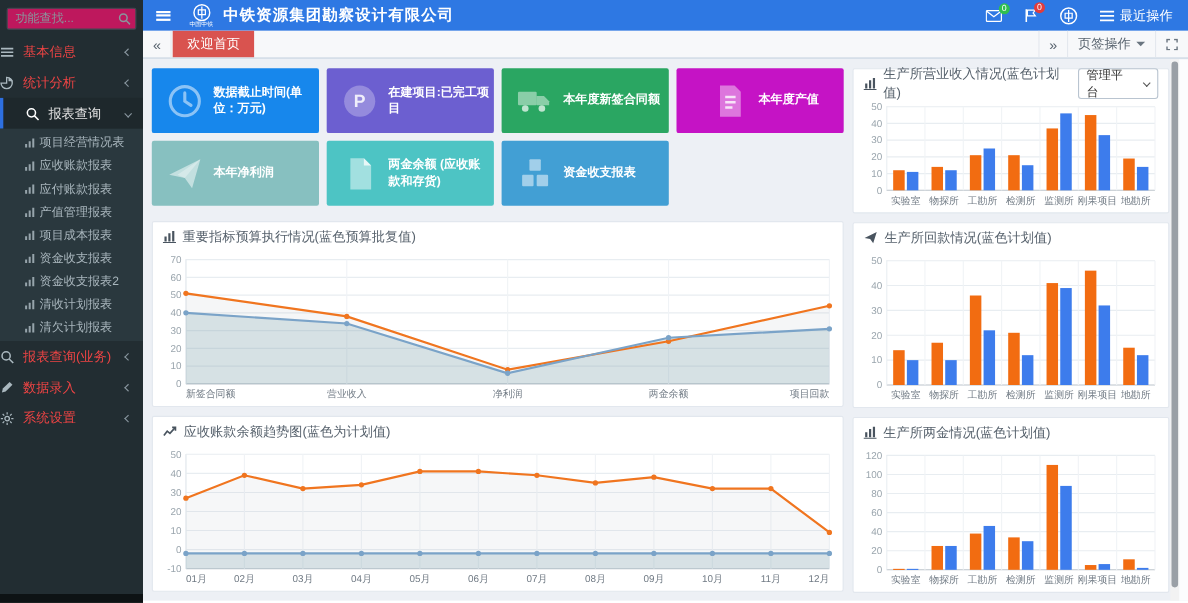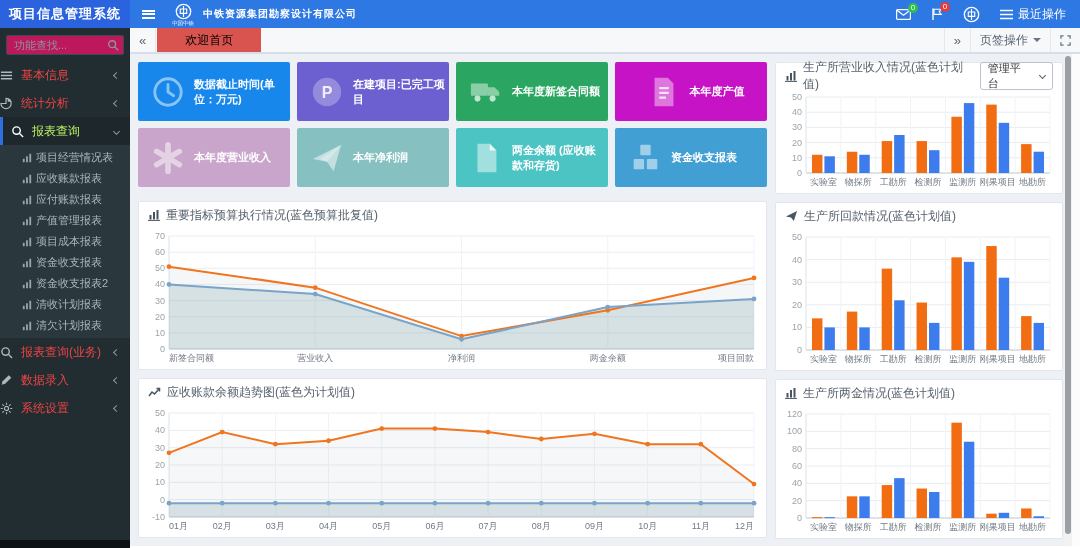--- a/index.html
+++ b/index.html
@@ -13,54 +13,54 @@
     font-size:13px; font-weight:bold; letter-spacing:1px; }
   .search-row { position:relative; margin:7px 6px 6px 6px; }
   .search-row input { width:100%; height:20px; background:#be185d; border:1px solid #3d4a52; border-radius:2px;
     color:#aeb9c0; font-size:11px; padding:0 22px 0 7px; outline:none; }
   .search-row input::placeholder { color:#8a959c; }
   .search-btn { position:absolute; right:5px; top:4px; color:#8a959c; line-height:0; cursor:pointer; }
   .menu { margin-top:4px; }
   .m-item { height:28px; display:flex; align-items:center; color:#ef4444; font-size:12px; cursor:pointer; }
   .m-item .m-icon { width:17px; color:#aab8bf; line-height:0; }
   .m-item .m-label { margin-left:4px; }
-  .m-item.active { background:#1e282c; color:#bef264; border-left:3px solid #2d6fe0; padding-left:8px; }
+  .m-item.active { background:#1e282c; color:#e5e5e5; border-left:3px solid #2d6fe0; padding-left:20px; }
   .m-item.active .m-icon { color:#fff; }
   .chev { width:5px; height:5px; border-right:1.5px solid #8a97a0; border-bottom:1.5px solid #8a97a0;
     margin-left:auto; margin-right:11px; }
   .chev-left { transform:rotate(135deg); }
   .chev-down { transform:rotate(45deg); }
   .sub { background:#2a383e; padding:2px 0; }
   .s-item { height:21px; display:flex; align-items:center; padding-left:22px; color:#a9b6bd; font-size:11px; cursor:pointer; }
   .s-item .s-icon { width:14px; color:#96a4ab; line-height:0; }
   .sidebar-footer { position:absolute; left:0; bottom:0; width:100%; height:8px; background:#0d1214; }
 
   
   .main { position:absolute; left:130px; top:0; width:950px; height:548px; }
   .topbar { height:28px; background:#2e78e3; display:flex; align-items:center; color:#fff; }
   .ham { display:inline-block; width:13px; height:9px; border-top:2px solid #fff; border-bottom:2px solid #fff;
     position:relative; margin-left:12px; cursor:pointer; }
   .ham::after { content:""; position:absolute; left:0; top:1.5px; width:13px; height:2px; background:#fff; }
   .logo-block { margin-left:16px; text-align:center; line-height:0; cursor:pointer; }
   .logo-block .cap { display:block; font-size:6px; line-height:6px; color:#fff; transform:scale(.9); }
-  .top-title { font-size:10px; font-weight:bold; margin-left:8px; letter-spacing:1px; }
+  .top-title { font-size:14px; font-weight:bold; margin-left:8px; letter-spacing:1px; }
   .top-right { margin-left:auto; display:flex; align-items:center; gap:20px; margin-right:14px; }
   .ticon { position:relative; line-height:0; cursor:pointer; }
   .badge { position:absolute; top:-6px; right:-7px; min-width:10px; height:10px; line-height:10px; border-radius:6px;
     font-size:8px; text-align:center; padding:0 2px; color:#fff; }
   .badge.green { background:#2fbf4f; }
   .badge.red { background:#e23c3c; }
   .recent { display:flex; align-items:center; gap:5px; font-size:12px; cursor:pointer; }
 
   
   .tabbar { height:26px; background:#f7f8fa; border-bottom:2px solid #d6dfe9; display:flex; align-items:stretch; }
   .tb-btn { display:flex; align-items:center; padding:0 9px; color:#5a6570; font-size:13px; cursor:pointer;
     border-right:1px solid #e4e8ee; }
   .tb-btn.rt { border-right:none; border-left:1px solid #e4e8ee; }
-  .tab-active { background:#d9534f; color:#000000; font-size:12px; display:flex; align-items:center; padding:0 28px;
+  .tab-active { background:#d9534f; color:#ffffff; font-size:12px; display:flex; align-items:center; padding:0 13px;
     margin-left:1px; cursor:pointer; }
   .tb-spacer { flex:1; }
   .tb-ops { font-size:12px; gap:5px; display:flex; align-items:center; }
   .caret-down { width:0; height:0; border-left:4px solid transparent; border-right:4px solid transparent;
     border-top:4px solid #6a7580; }
 
   
   .content { position:relative; height:492px; background:#edf0f5; }
   .col-left  { position:absolute; left:8px;  top:8px; width:629px; }
   .col-right { position:absolute; left:645px; top:8px; width:288px; }
@@ -76,21 +76,20 @@
   .sel .chev-sel { width:5px; height:5px; border-right:1.5px solid #555; border-bottom:1.5px solid #555; transform:rotate(45deg); margin-top:-2px; }
   .chart { width:100%; }
   .vscroll { position:absolute; left:934px; top:0; width:8px; height:492px; background:#f2f2f2; }
   .vthumb { position:absolute; left:1px; top:2px; width:6px; height:478px; background:#9aa0a6; border-radius:3px; cursor:pointer; }
   .white-edge { position:absolute; left:942px; top:0; width:8px; height:492px; background:#fcfcfd; }
 </style>
 </head>
 <body>
 
 <div class="sidebar">
-  <div class="sidebar-title">项目信息管理系统</div>
   <div class="search-row">
     <input placeholder="功能查找..." style="">
     <span class="search-btn">
       <svg width="12" height="12" viewBox="0 0 14 14">
           <circle cx="6" cy="6" r="4" fill="none" stroke="currentColor" stroke-width="1.6"></circle>
           <path d="M9 9l4 4" stroke="currentColor" stroke-width="1.6"></path>
         </svg>
     </span>
   </div>
   <div class="menu" id="menu">
@@ -282,28 +281,20 @@
                 <circle cx="25" cy="25" r="3.2" fill="rgba(255,255,255,.7)"></circle>
               </svg></span>
             <span class="tile-label">本年度新签合同额</span>
           </div>
           <div class="tile" style="background: rgb(197, 19, 197); justify-content: center;">
             <span class="tile-icon"><svg width="34" height="34" viewBox="0 0 36 36">
                 <path d="M8 3h14l6 6v24H8z" fill="rgba(255,255,255,.42)"></path>
                 <path d="M13 14h10M13 19h10M13 24h7" stroke="rgba(255,255,255,.8)" stroke-width="2.4"></path>
               </svg></span>
             <span class="tile-label">本年度产值</span>
-          </div>
-          <div class="tile" style="background: rgb(201, 164, 203);">
-            <span class="tile-icon"><svg width="34" height="34" viewBox="0 0 36 36">
-                <g stroke="rgba(255,255,255,.5)" stroke-width="6" stroke-linecap="round">
-                  <path d="M18 4v28M6 11l24 14M30 11L6 25"></path>
-                </g>
-              </svg></span>
-            <span class="tile-label">本年度营业收入</span>
           </div>
           <div class="tile" style="background: rgb(135, 192, 192);">
             <span class="tile-icon"><svg width="34" height="34" viewBox="0 0 36 36">
                 <path d="M3 19L33 4l-8 28-7-10z" fill="rgba(255,255,255,.5)"></path>
                 <path d="M18 22L33 4 11 19z" fill="rgba(255,255,255,.3)"></path>
               </svg></span>
             <span class="tile-label">本年净利润</span>
           </div>
           <div class="tile" style="background: rgb(77, 196, 196); align-items: center;">
             <span class="tile-icon"><svg width="34" height="34" viewBox="0 0 36 36">

